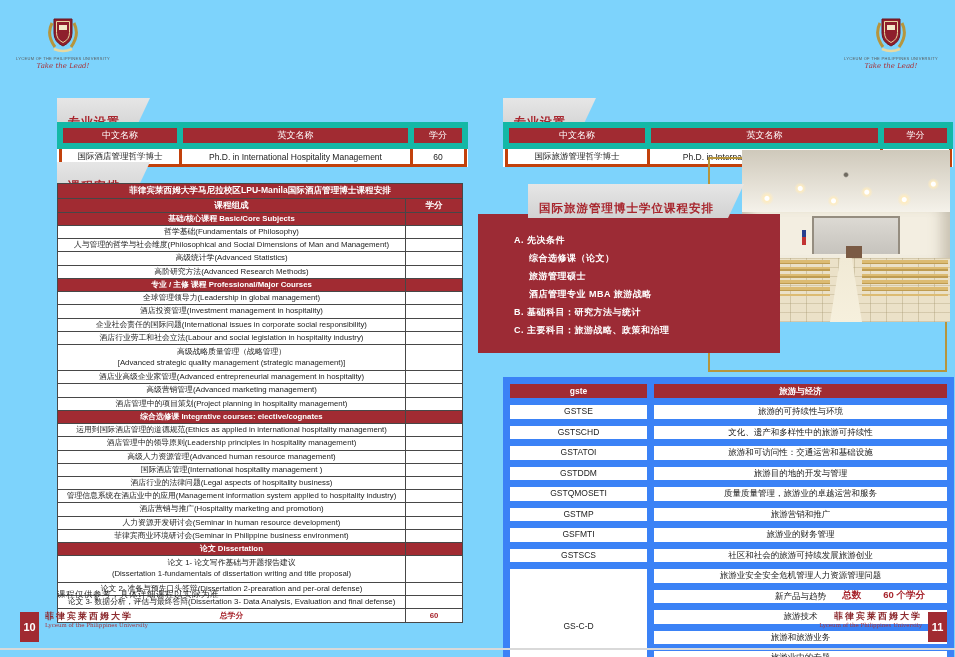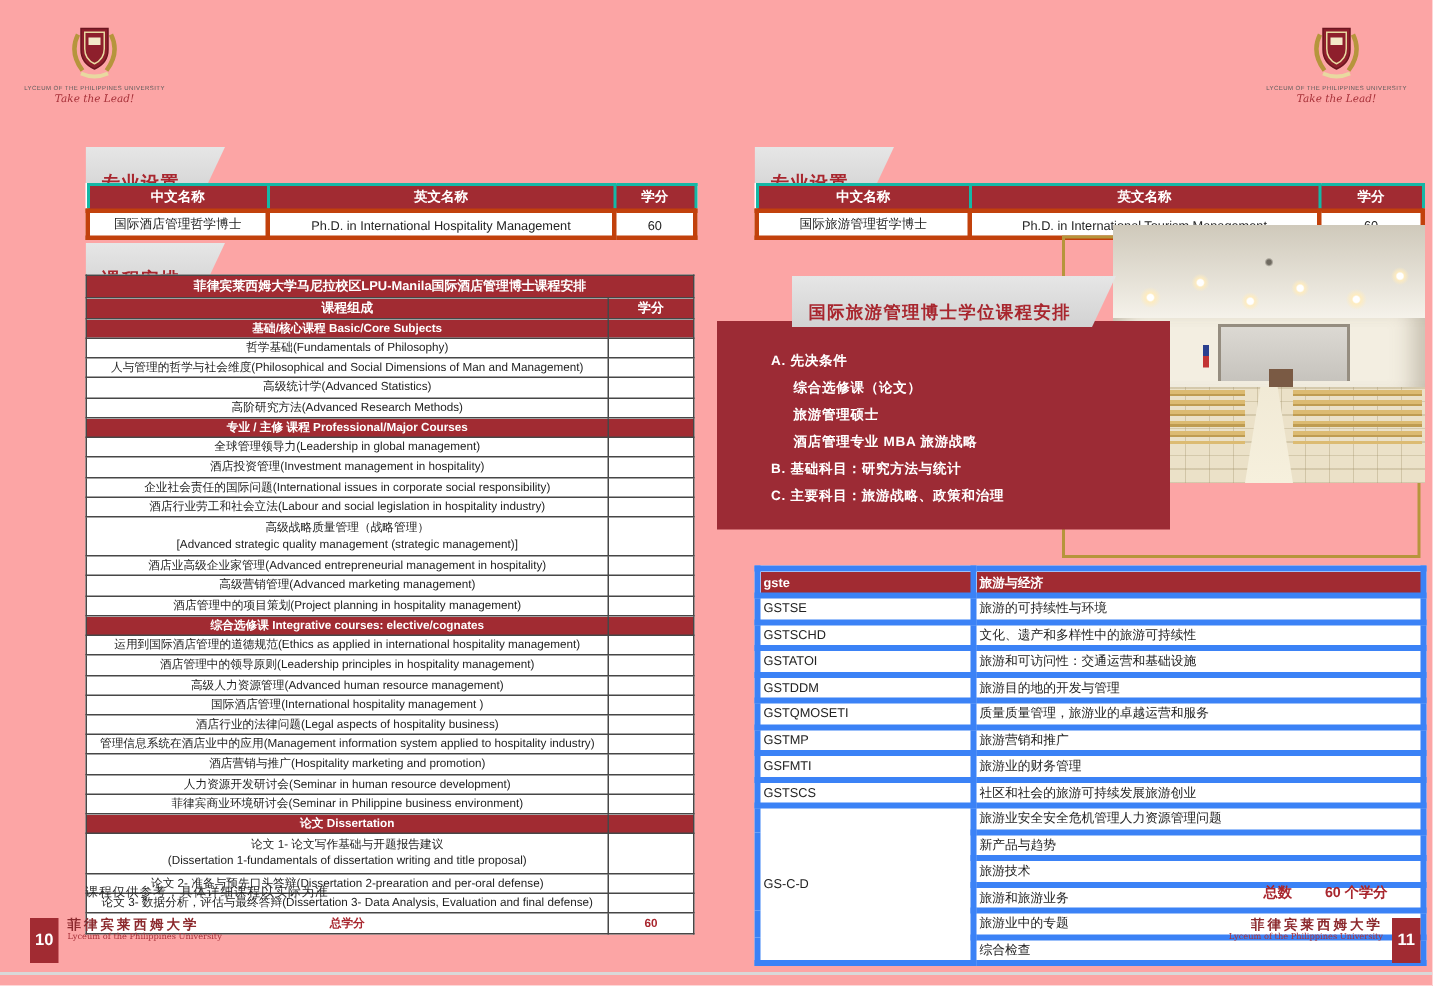--- a/index.html
+++ b/index.html
@@ -1,36 +1,36 @@
 <!DOCTYPE html>
 <html><head>
 <meta charset="utf-8">
 <style>
   html,body{margin:0;padding:0;background:#ffffff;}
-  #canvas{position:relative;width:955px;height:657px;background:#fca5a5;overflow:hidden;
+  #canvas{position:relative;width:955px;height:657px;background:#7dd3fc;overflow:hidden;
           font-family:"Liberation Sans","DejaVu Sans",sans-serif;-webkit-font-smoothing:antialiased;}
 
   
   .logo{position:absolute;width:110px;text-align:center;}
   .logo-left{left:8px;top:14px;}
   .logo-right{left:836px;top:14px;}
   .logo svg{display:block;margin:0 auto;}
   .logo-caption{font-size:4px;color:#5a5a5a;letter-spacing:.3px;margin-top:2px;white-space:nowrap;}
   .logo-tagline{font-family:"DejaVu Serif",serif;font-style:italic;font-size:7px;color:#a8323a;margin-top:1px;}
 
   
   .banner{position:absolute;height:20px;display:inline-flex;align-items:center;
           padding:14px 30px 0 11px;background:linear-gradient(#e6e6e6,#d2d2d2);
           clip-path:polygon(0 0,100% 0,calc(100% - 16px) 100%,0 100%);
           font-weight:bold;color:#a8262e;font-size:12px;letter-spacing:1px;white-space:nowrap;}
 
   
   .ptable{position:absolute;border-collapse:collapse;table-layout:fixed;background:#fff;}
-  .ptable th{background:#a12b32;color:#fff;font-weight:bold;font-size:9px;height:15px;
-             border:2px solid #14b8a6;padding:0;}
+  .ptable th{background:#a12b32;color:#fff;font-weight:normal;font-size:9px;height:15px;
+             border:6px solid #14b8a6;padding:0;}
   .ptable td{font-size:8.5px;color:#222;text-align:center;height:15px;border:3px solid #c2410c;padding:0;}
 
   
   .ctable{position:absolute;left:57px;top:183px;width:405px;border-collapse:collapse;table-layout:fixed;background:#fff;}
   .ctable td{border:1px solid #474747;font-size:7.8px;color:#222;text-align:center;
              padding:0 1px;line-height:12.2px;white-space:nowrap;overflow:hidden;}
   .ctable tr.title td{background:#a12b32;color:#fff;font-weight:bold;font-size:8.6px;line-height:13.5px;}
   .ctable tr.hdr td{background:#a12b32;color:#fff;font-weight:bold;font-size:8.6px;line-height:13px;}
   .ctable tr.sec td{background:#a12b32;color:#fff;font-weight:bold;line-height:12.4px;}
   .ctable tr.dbl td{line-height:10.6px;padding:2px 1px;}
@@ -66,21 +66,21 @@
   .ph-chairs.left{left:2px;width:86px;}
   .ph-chairs.right{left:120px;width:86px;}
 
   .red-panel{position:absolute;left:478px;top:214px;width:302px;height:139px;background:#9c2b35;
     color:#fff;padding:17px 0 0 36px;box-sizing:border-box;}
   .panel-line{font-size:9px;font-weight:bold;line-height:18px;letter-spacing:.5px;white-space:nowrap;}
   .panel-line.ind{padding-left:15px;}
 
   
   .gtable{position:absolute;left:503px;top:377px;width:444px;border-collapse:collapse;table-layout:fixed;background:#fff;}
-  .gtable td{border:4px solid #3b82f6;font-size:8.5px;color:#222;
+  .gtable td{border:7px solid #3b82f6;font-size:8.5px;color:#222;text-align:center;
              padding:0 2px;line-height:13.5px;white-space:nowrap;overflow:hidden;}
   .gtable tr.hdr td{background:#a12b32;color:#fff;font-weight:bold;line-height:14px;}
   .gtable td.code{vertical-align:middle;}
 
   .total-credits{position:absolute;right:30px;top:589px;display:flex;gap:22px;
     color:#a8262e;font-weight:bold;font-size:9.5px;}
 
   .note{position:absolute;left:57px;top:589px;font-size:8.5px;color:#2b2b2b;letter-spacing:.5px;}
 
   

